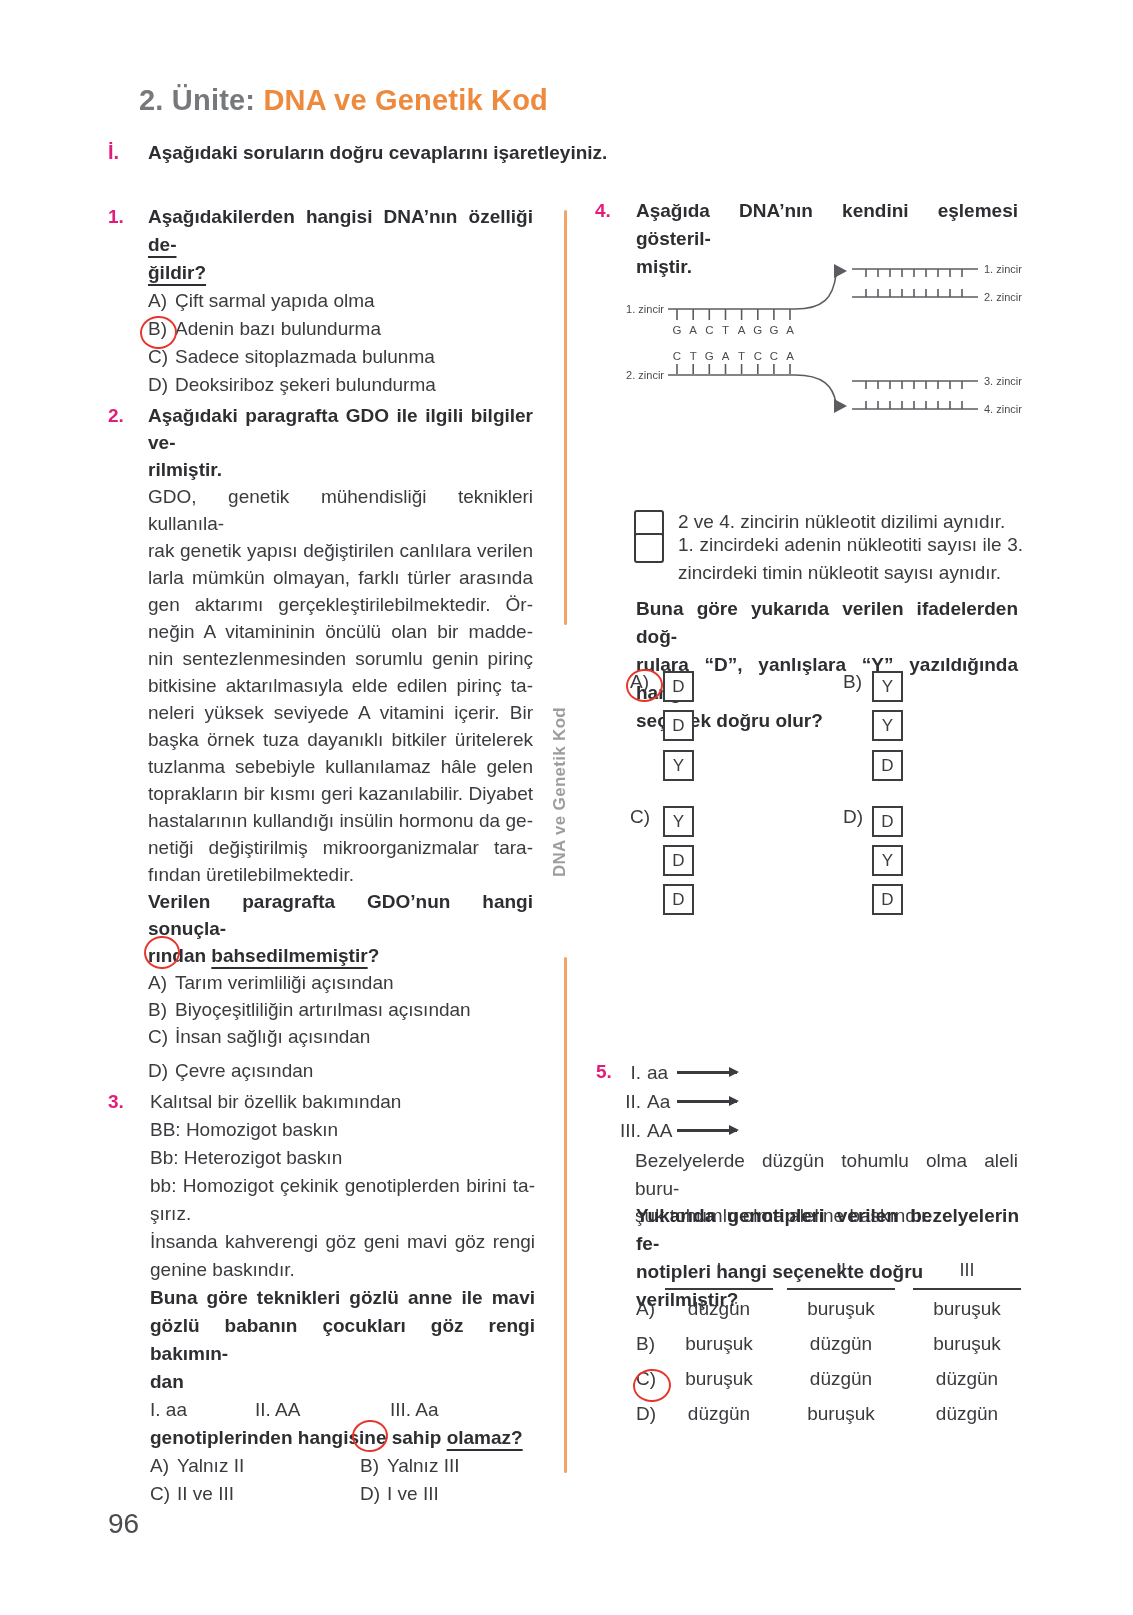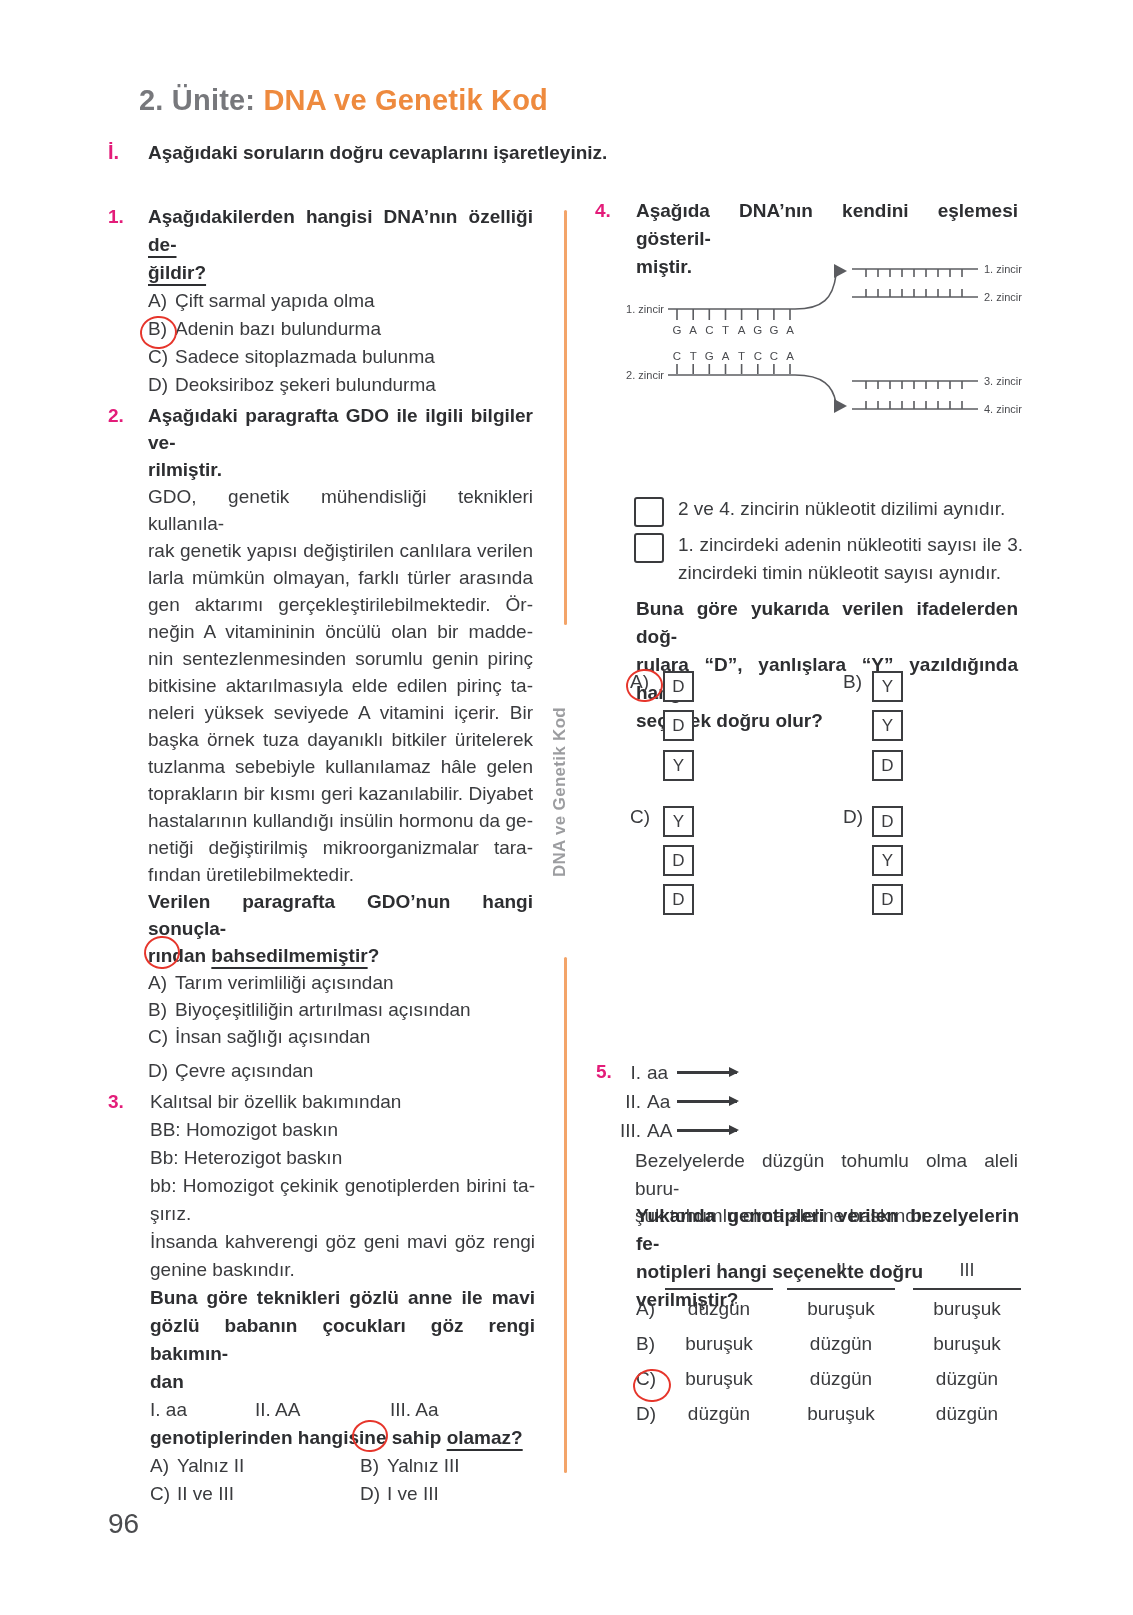--- a/index.html
+++ b/index.html
@@ -260,21 +260,21 @@
       <text x="103.2" y="117">T</text>
       <text x="119.3" y="117">G</text>
       <text x="135.5" y="117">A</text>
       <text x="151.6" y="117">T</text>
       <text x="167.8" y="117">C</text>
       <text x="183.9" y="117">C</text>
       <text x="200" y="117">A</text>
     </g>
   </svg>
 
-  <div class="statement" style="left:634px; top:495px;">
+  <div class="statement" style="left:634px; top:508px;">
     <div class="checkbox"></div>
     <div class="stmt-text">
       <div>2 ve 4. zincirin nükleotit dizilimi aynıdır.</div>
     </div>
   </div>
   <div class="statement" style="left:634px; top:531px;">
     <div class="checkbox"></div>
     <div class="stmt-text">
       <div class="jl">1. zincirdeki adenin nükleotiti sayısı ile 3.</div>
       <div>zincirdeki timin nükleotit sayısı aynıdır.</div>

